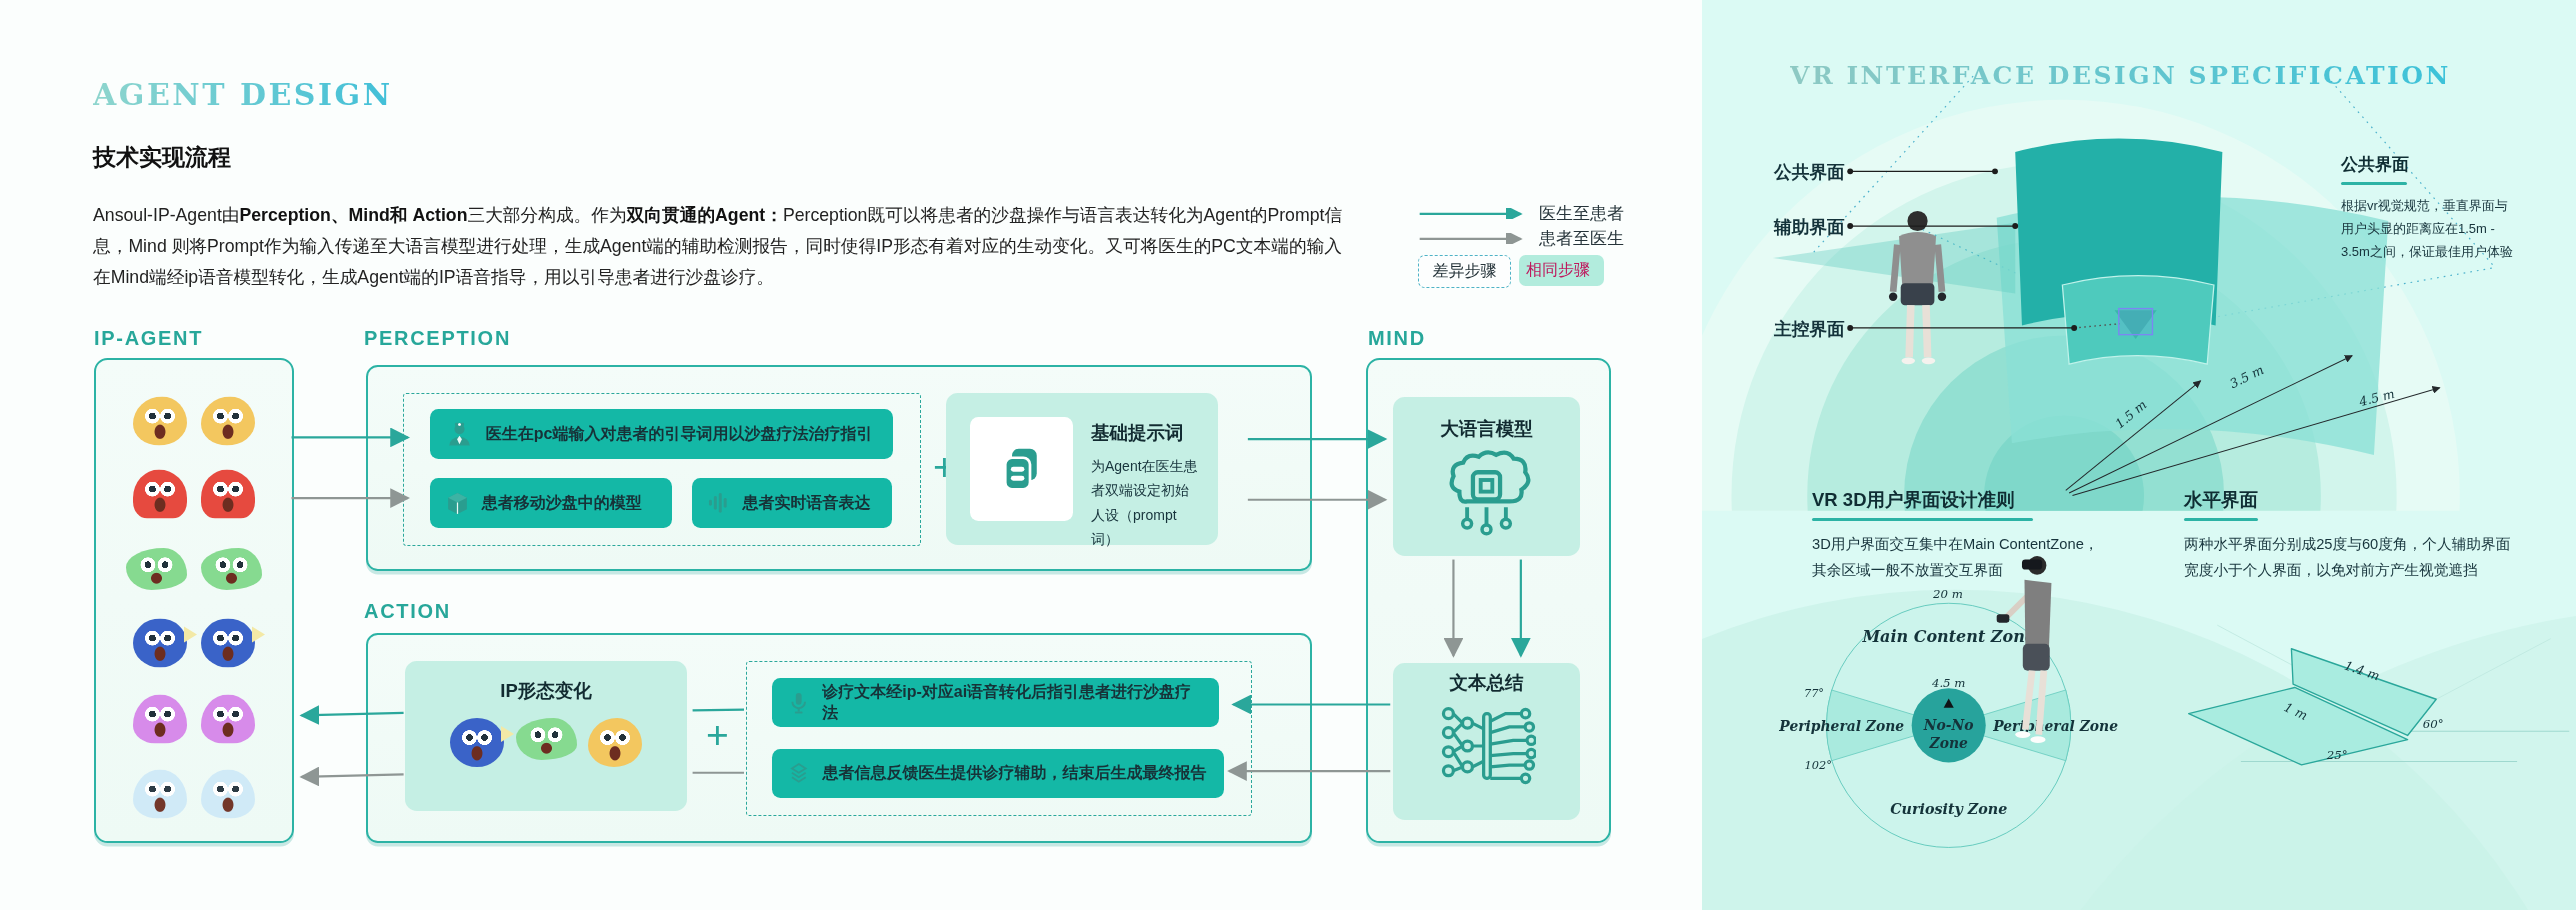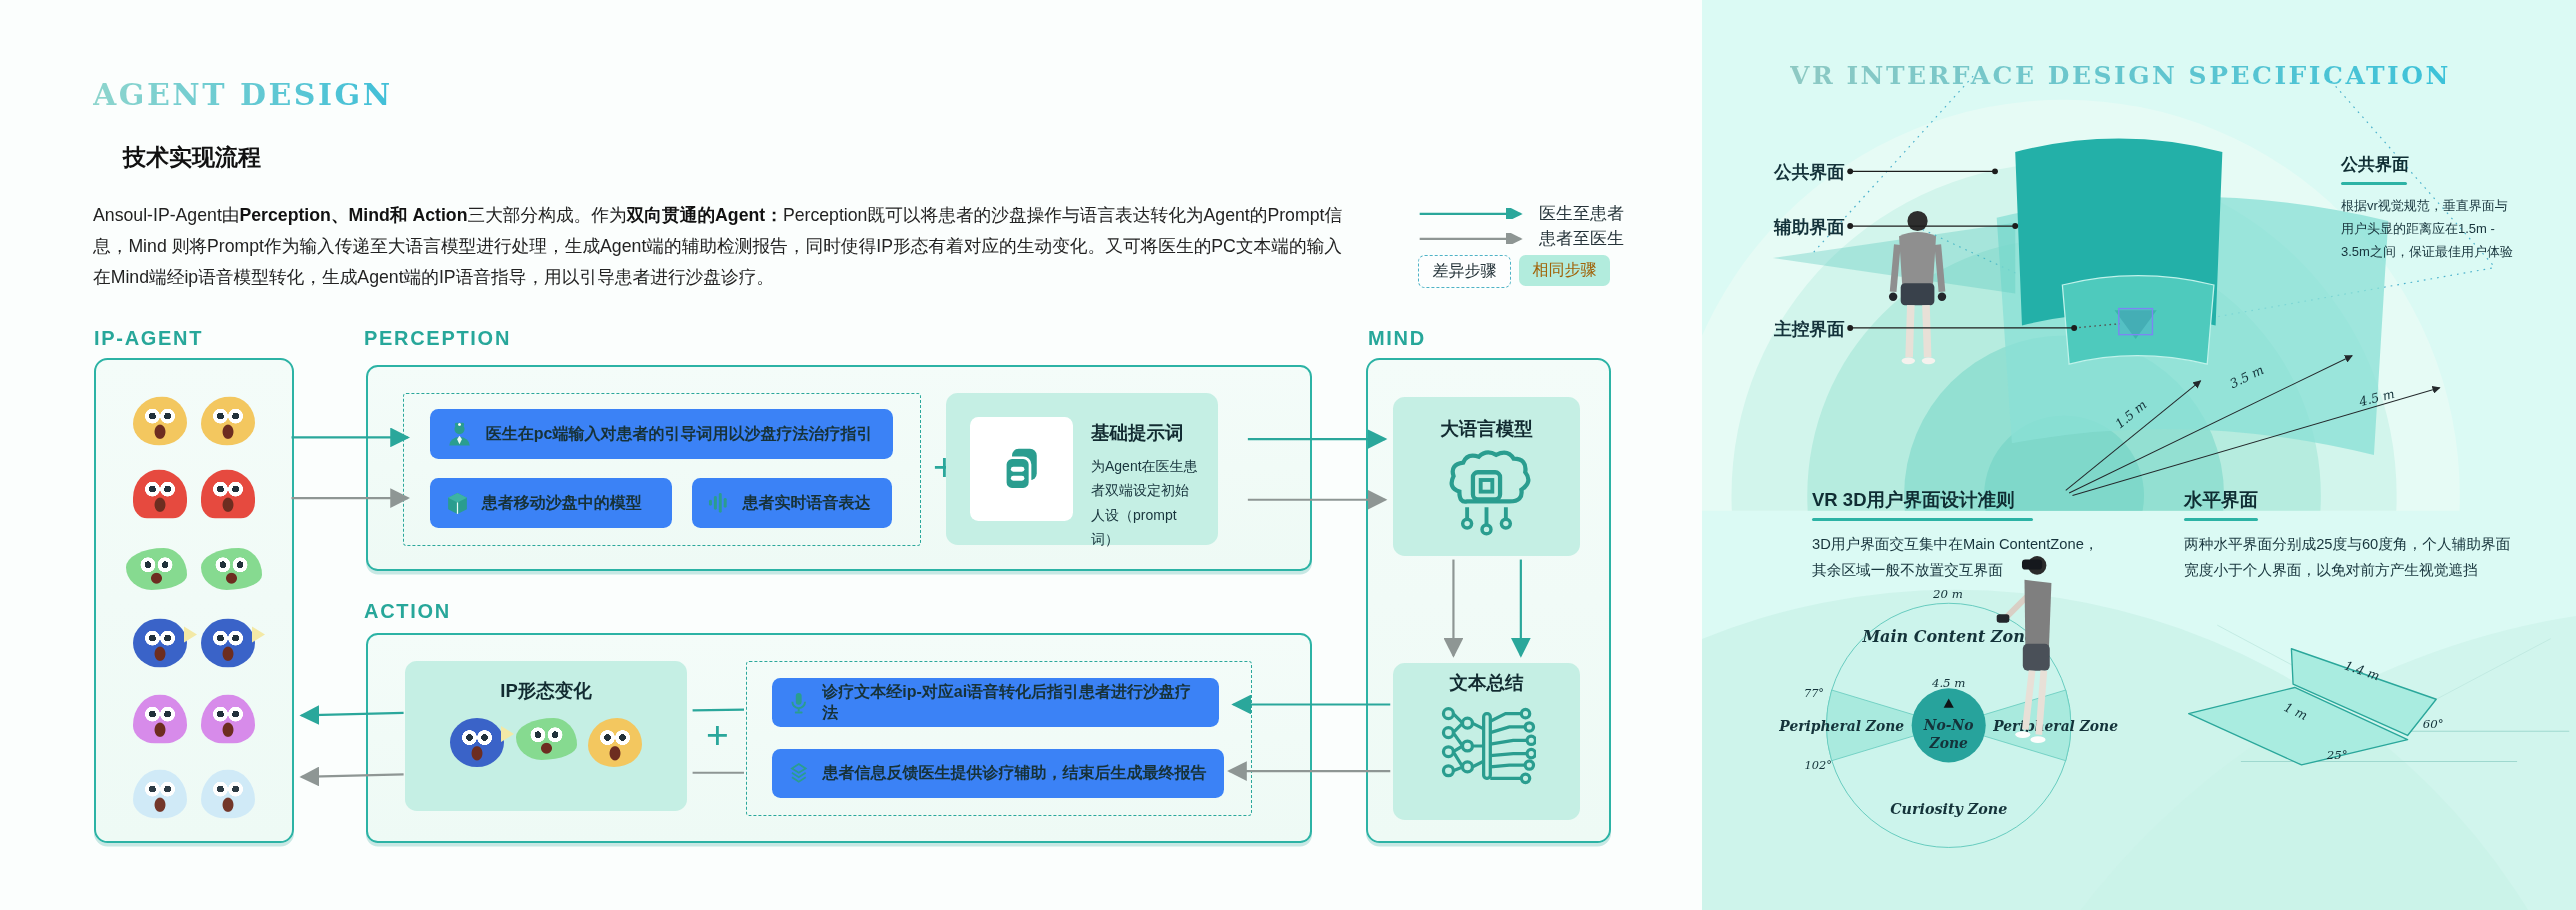--- a/index.html
+++ b/index.html
@@ -13,27 +13,27 @@
   .sub-title{font-size:23px;font-weight:bold;color:#111;}
   .sec-h{font-family:Liberation Sans, sans-serif;font-weight:700;font-size:20px;letter-spacing:1.7px;color:#27a79a;}
 
   .para{font-size:17.7px;line-height:31px;color:#222;width:1257px;}
   .para b{color:#111;}
 
   
   .legend-row{display:flex;align-items:center;gap:10px;font-size:17px;color:#26343a;}
   .legend-pill{font-size:16px;padding:5px 13.5px;border-radius:6.7px;}
   .legend-diff{border:1.7px dashed #4fb3c6;background:#fdfefe;color:#26343a;}
-  .legend-same{background:#b2ecdd;color:#a16207;}
+  .legend-same{background:#b2ecdd;color:#be185d;padding-left:7px;}
 
   
   .frame{border:2.5px solid #2cb3a5;border-radius:13.5px;background:linear-gradient(#f4fcf9,#eefaf5);
          box-shadow:0 3.4px 0 rgba(42,167,155,.25);}
   .card{background:#c5efe4;border-radius:11.8px;}
-  .pill{background:#3b82f6;border-radius:8.4px;display:flex;align-items:center;gap:11.8px;padding:0 15px;
+  .pill{background:#14b8a6;border-radius:8.4px;display:flex;align-items:center;gap:11.8px;padding:0 15px;
         font-size:16px;font-weight:600;color:#173238;}
   .dashedbox{border:1.7px dashed #2aa79b;border-radius:3.4px;}
   .plus{color:#2aa79b;font-size:39px;font-weight:300;}
   .card-title{font-size:18.5px;font-weight:bold;color:#122b31;text-align:center;}
 
   
   .ch{width:54px;height:49px;display:inline-block;position:relative;
       background:
         radial-gradient(circle at 36% 40%, #22313b 0 3.4px, #ffffff 3.4px 7.2px, transparent 7.6px),
         radial-gradient(circle at 64% 40%, #22313b 0 3.4px, #ffffff 3.4px 7.2px, transparent 7.6px),
@@ -62,21 +62,21 @@
 
   .svgt{font-family:"DejaVu Serif",serif;font-style:italic;fill:#14333a;}
   .svgt-b{font-weight:bold;}
 </style>
 </head>
 <body>
 
 <div id="stage">
 
   <div class="abs big-title" style="left:93px;top:77px;">AGENT DESIGN</div>
-  <div class="abs sub-title" style="left:93px;top:142px;margin-left:30px;">技术实现流程</div>
+  <div class="abs sub-title" style="left:93px;top:142px;">技术实现流程</div>
 
   <div class="abs para" style="left:93px;top:200px;">
     <span>Ansoul-IP-Agent由</span><b>Perception、Mind和 Action</b><span>三大部分构成。作为</span><b>双向贯通的Agent：</b><span>Perception既可以将患者的沙盘操作与语言表达转化为Agent的Prompt信息，Mind 则将Prompt作为输入传递至大语言模型进行处理，生成Agent端的辅助检测报告，同时使得IP形态有着对应的生动变化。又可将医生的PC文本端的输入在Mind端经ip语音模型转化，生成Agent端的IP语音指导，用以引导患者进行沙盘诊疗。</span>
   </div>
 
   <div class="abs legend-row" style="left:1418px;top:202px;">
     <svg width="111" height="11.8" viewBox="0 0 132 14">
       <defs>
           <marker id="lt" markerWidth="9" markerHeight="8" refX="7" refY="4" orient="auto">
             <path d="M0,0L8,4L0,8Z" fill="#2aa79b"></path>

